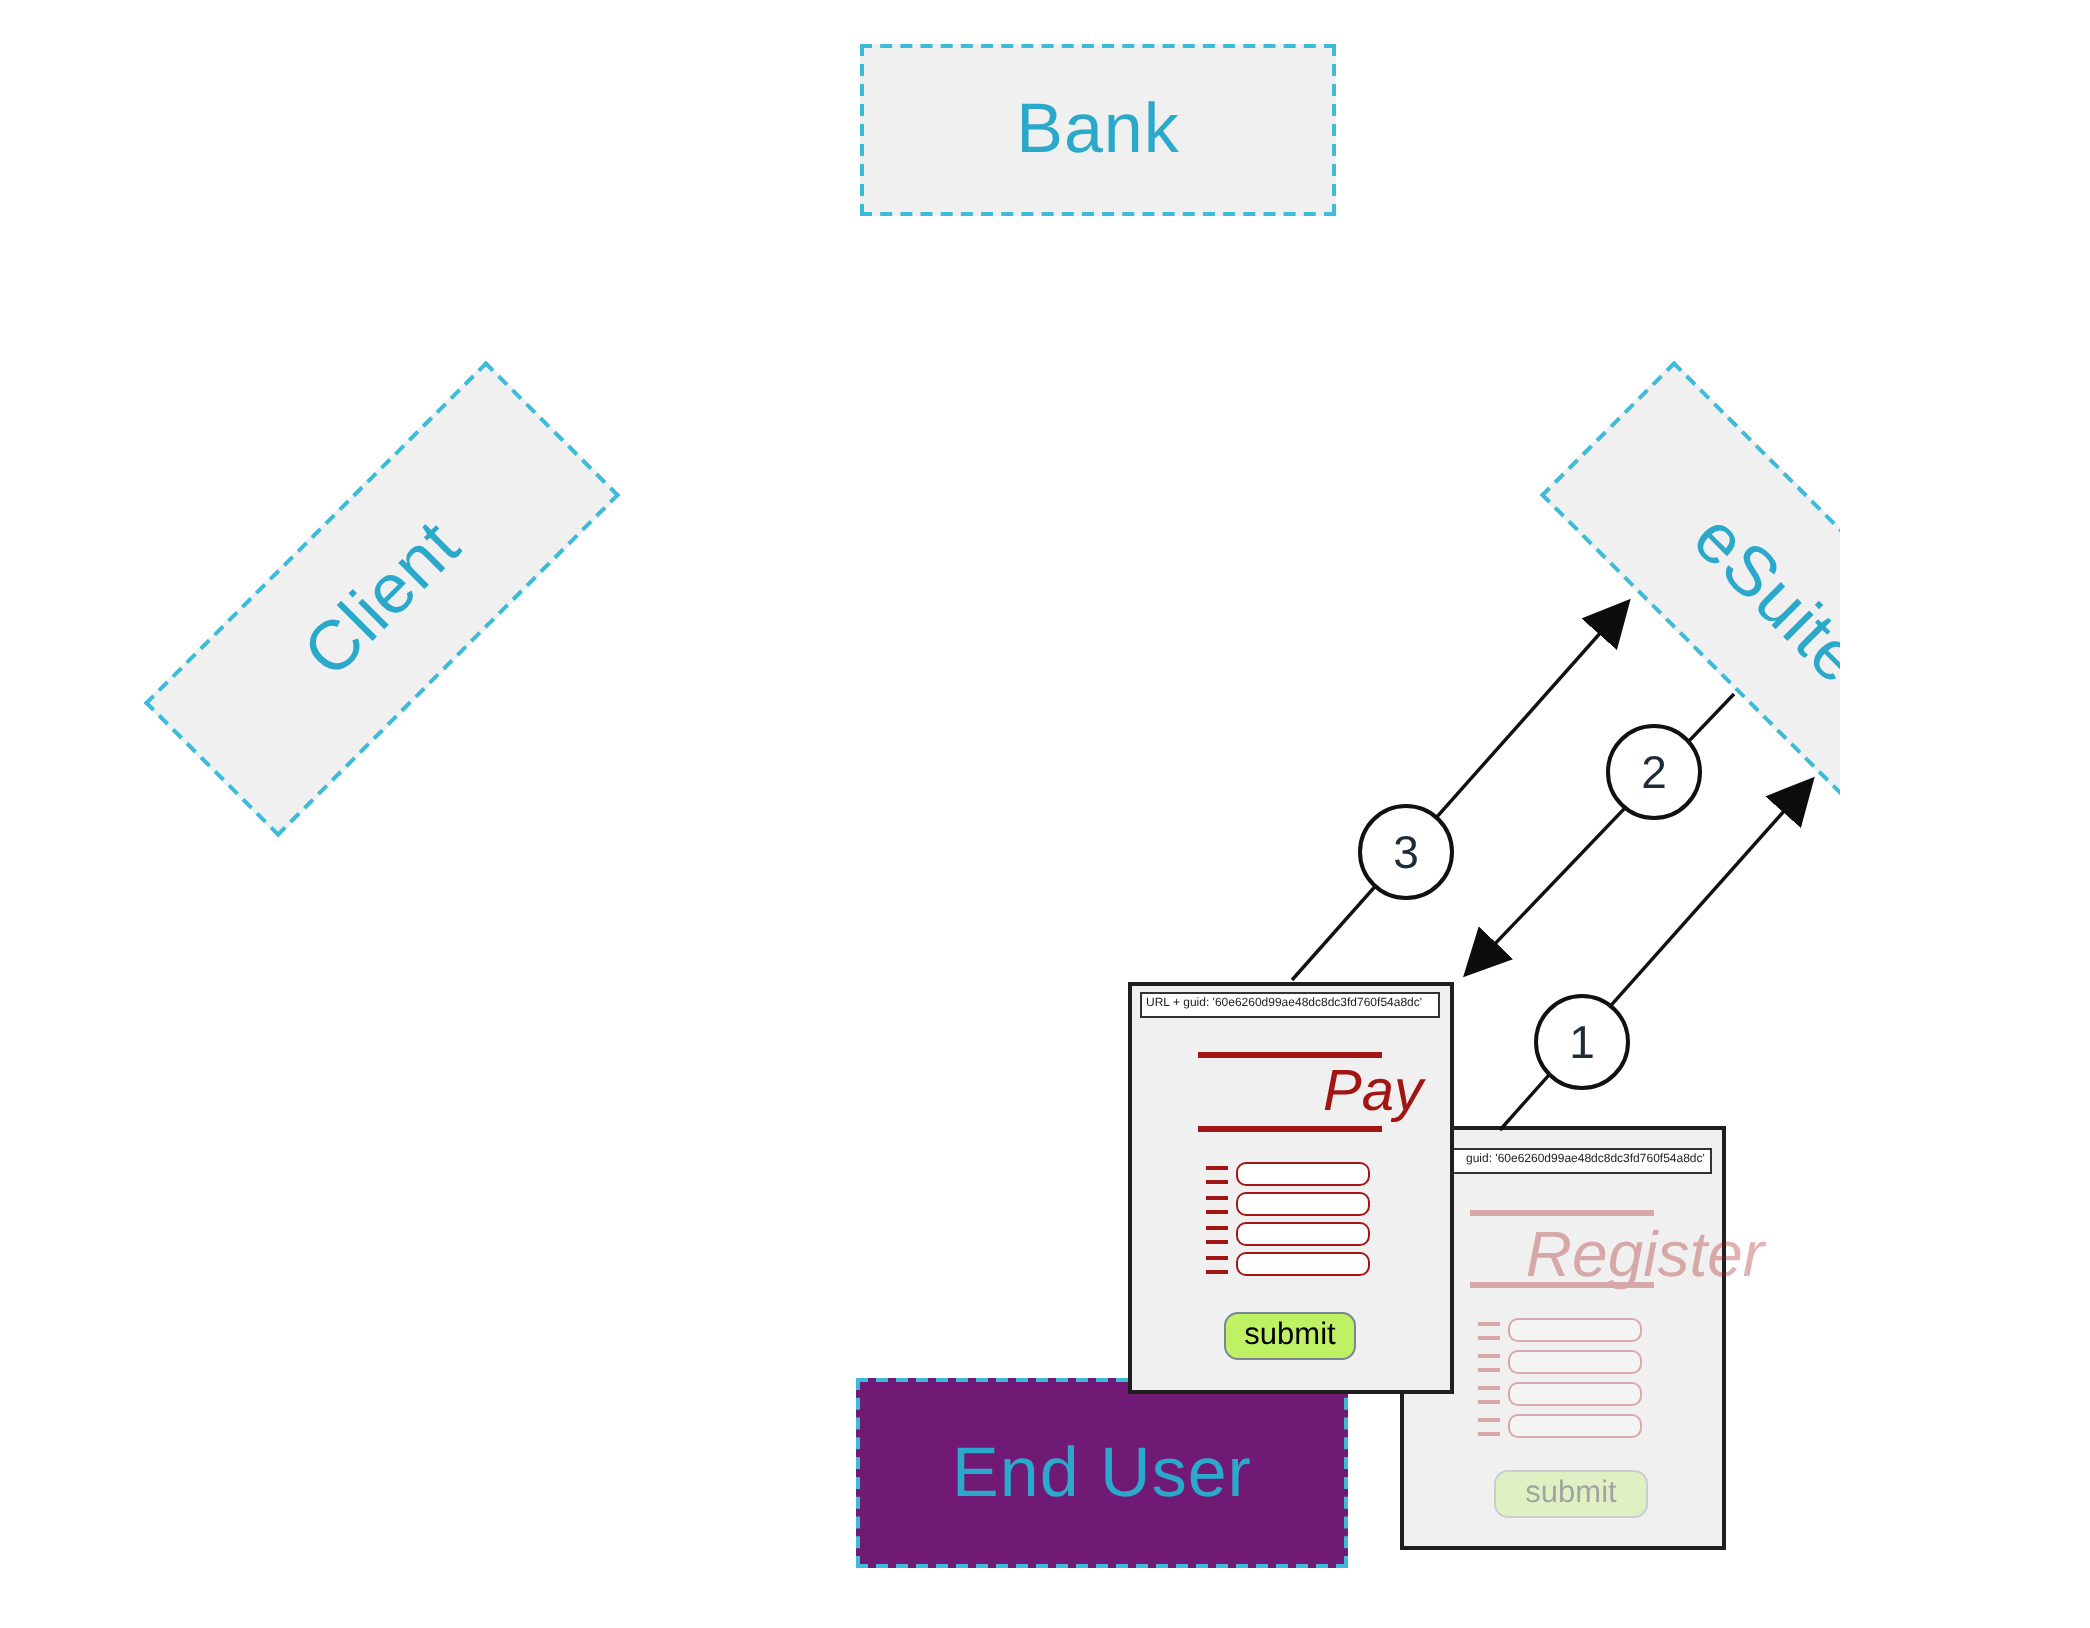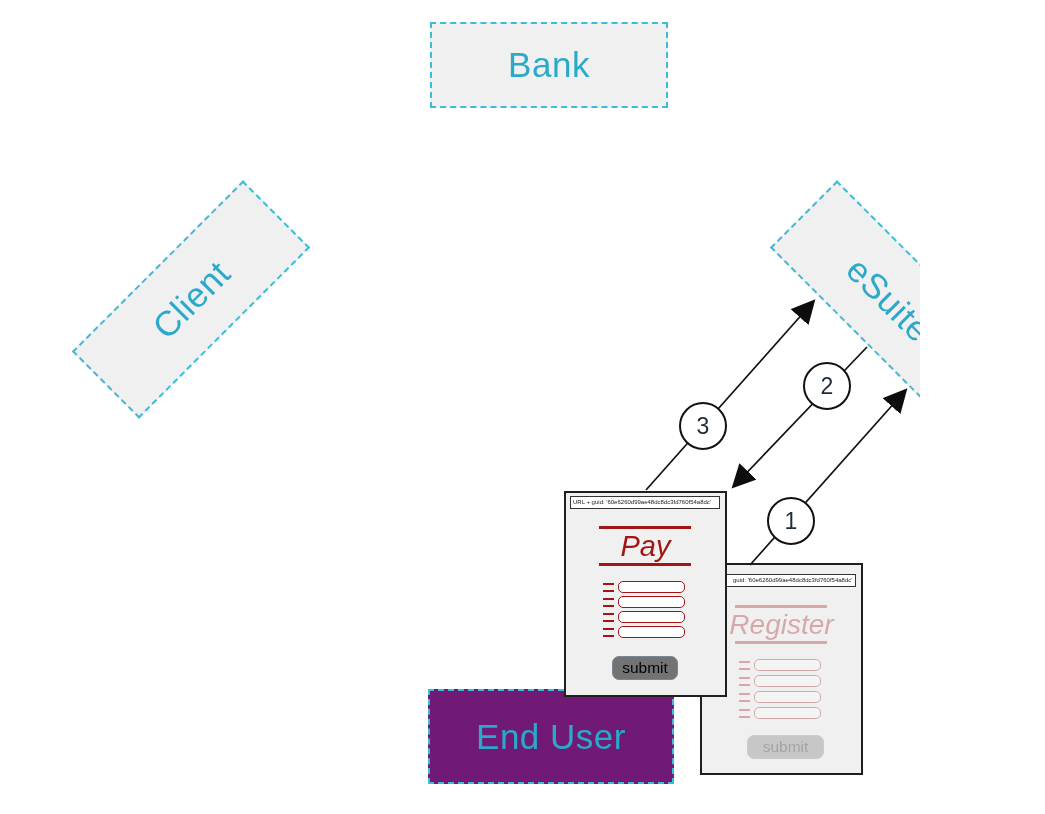--- a/index.html
+++ b/index.html
@@ -29,38 +29,38 @@
     white-space:nowrap;overflow:hidden;padding-left:2px;box-sizing:border-box;
   }
   #register-window .urlbar{top:9px;padding-left:26px;}
   .win-content{position:absolute;left:0;top:0;right:0;bottom:0;}
   .faded{opacity:.32;}
   .rule{position:absolute;left:33px;width:92px;height:3px;background:#a31414;}
   .rule-top{top:33px;}  .rule-bottom{top:70px;}
   #register-window .rule-top{top:40px;} #register-window .rule-bottom{top:76px;}
   .win-title{
     position:absolute;top:37px;left:0;width:100%;text-align:center;
-    font-size:29px;font-style:italic;color:#a31414;
+    font-size:29px;font-style:italic;color:#a31414;padding-left:41px;
   }
-  #register-window .win-title{top:44px;font-size:28px;}
+  #register-window .win-title{top:44px;font-size:32px;}
   .form{position:absolute;left:37px;top:88px;}
   #register-window .form{top:94px;}
   .frow{display:flex;align-items:center;margin-bottom:3px;}
   #register-window .frow{margin-bottom:4px;}
   .eq{
     width:11px;height:9px;box-sizing:border-box;margin-right:4px;
     border-top:2.5px solid #a31414;border-bottom:2.5px solid #a31414;
   }
   .field{
     width:67px;height:12px;box-sizing:border-box;background:#fff;
     border:1.8px solid #a31414;border-radius:5px;
   }
   .submit{
     position:absolute;left:46px;top:163px;width:66px;height:24px;
-    border-radius:7px;background:#737373;border:1.5px solid #7a8694;
+    border-radius:7px;background:#bef264;border:1.5px solid #7a8694;
     font-size:15.5px;color:#000;font-family:inherit;padding:0;
   }
   #register-window .submit{left:45px;top:170px;width:77px;}
   
   #overlay{position:absolute;left:0;top:0;z-index:5;pointer-events:none;}
   .flow-line{stroke:#111;stroke-width:1.7px;}
   .step-circle{fill:#fff;stroke:#111;stroke-width:2px;}
   .step-num{font-family:"Liberation Sans",sans-serif;font-size:23px;fill:#1e2b38;text-anchor:middle;}
 </style>
 </head>

